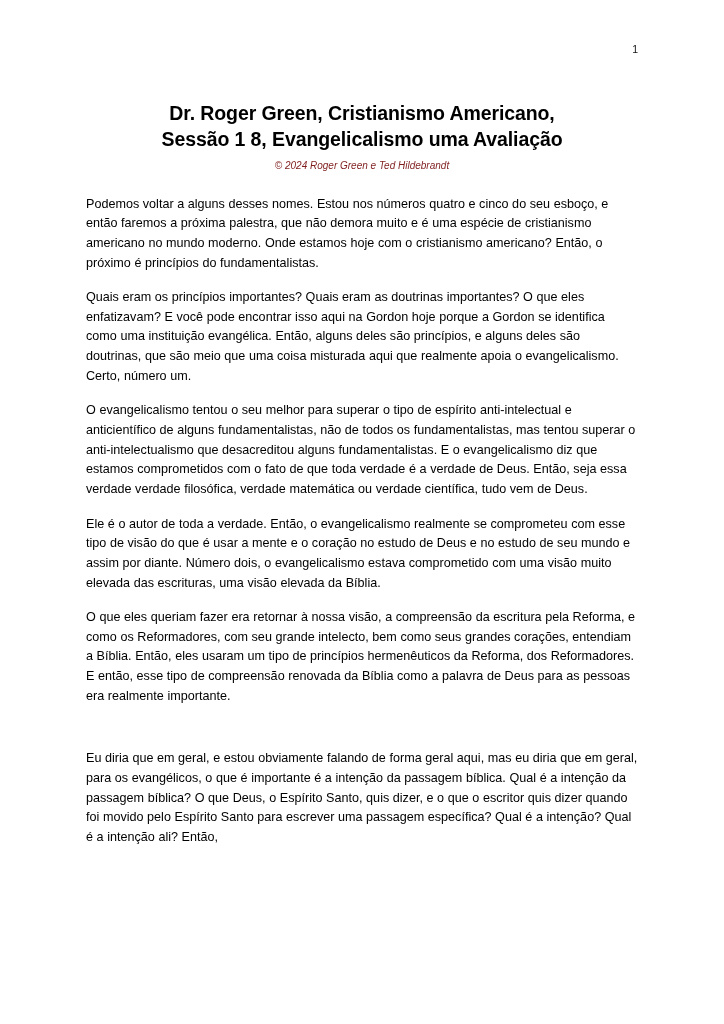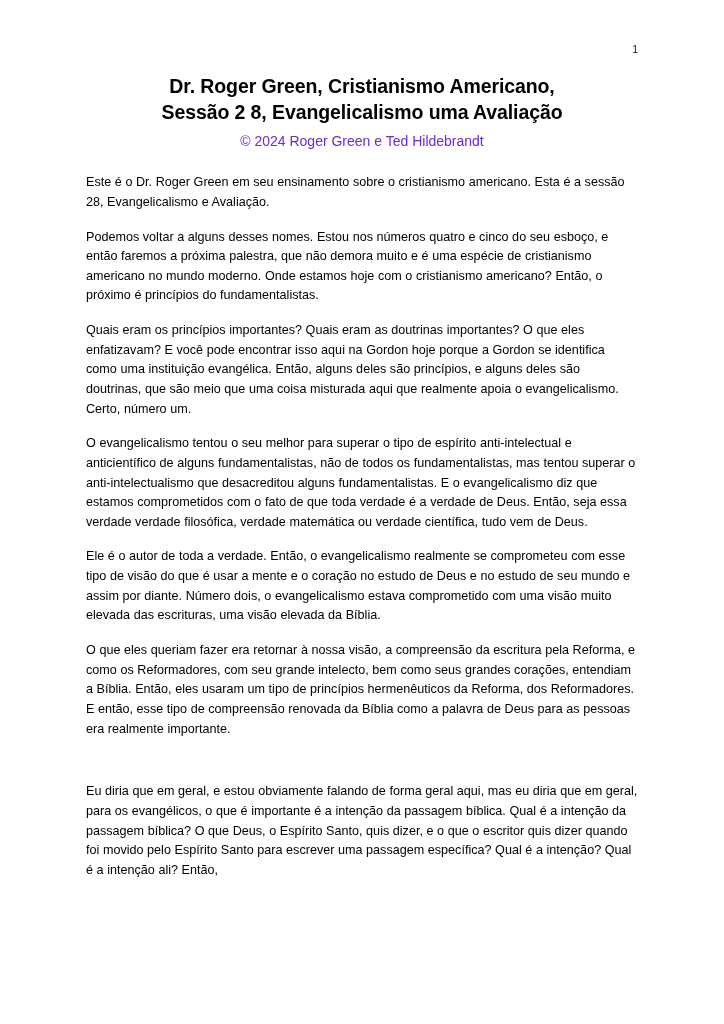--- a/index.html
+++ b/index.html
@@ -25,40 +25,41 @@
     top: 44px;
     right: 86px;
     font-size: 10.5px;
     color: #111111;
     line-height: 1;
   }
   .content {
     position: absolute;
     left: 86px;
     right: 86px;
-    top: 73px;
+    top: 100px;
   }
   .doc-title {
     text-align: center;
     font-size: 19.5px;
     font-weight: bold;
     line-height: 1.35;
     letter-spacing: -0.1px;
     color: #000000;
     margin: 0;
   }
   .doc-title .line2 {
     display: block;
   }
   .copyright {
     text-align: center;
-    font-size: 14px;
+    font-size: 10px;
     line-height: 1.4;
     margin-top: 6px;
-    color: #6d28d9;
+    color: #7f1d1d;
+    font-style: italic;
   }
   .body-text {
     margin-top: 22px;
   }
   .para {
     font-size: 12.6px;
     line-height: 1.56;
     text-align: left;
     margin: 0 0 15px 0;
     color: #000000;
@@ -73,27 +74,26 @@
 <body>
 
 <div class="page">
 
   <div class="page-number">1</div>
 
   <div class="content">
 
     <h1 class="doc-title">
       <span>Dr. Roger Green, Cristianismo Americano,</span>
-      <span class="line2">Sessão 2 8, Evangelicalismo uma Avaliação</span>
+      <span class="line2">Sessão 1 8, Evangelicalismo uma Avaliação</span>
     </h1>
 
     <div class="copyright">© 2024 Roger Green e Ted Hildebrandt</div>
 
     <div class="body-text">
-      <p class="para">Este é o Dr. Roger Green em seu ensinamento sobre o cristianismo americano. Esta é a sessão 28, Evangelicalismo e Avaliação.</p>
       <p class="para">Podemos voltar a alguns desses nomes. Estou nos números quatro e cinco do seu esboço, e então faremos a próxima palestra, que não demora muito e é uma espécie de cristianismo americano no mundo moderno. Onde estamos hoje com o cristianismo americano? Então, o próximo é princípios do fundamentalistas.</p>
       <p class="para">Quais eram os princípios importantes? Quais eram as doutrinas importantes? O que eles enfatizavam? E você pode encontrar isso aqui na Gordon hoje porque a Gordon se identifica como uma instituição evangélica. Então, alguns deles são princípios, e alguns deles são doutrinas, que são meio que uma coisa misturada aqui que realmente apoia o evangelicalismo. Certo, número um.</p>
       <p class="para">O evangelicalismo tentou o seu melhor para superar o tipo de espírito anti-intelectual e anticientífico de alguns fundamentalistas, não de todos os fundamentalistas, mas tentou superar o anti-intelectualismo que desacreditou alguns fundamentalistas. E o evangelicalismo diz que estamos comprometidos com o fato de que toda verdade é a verdade de Deus. Então, seja essa verdade verdade filosófica, verdade matemática ou verdade científica, tudo vem de Deus.</p>
       <p class="para">Ele é o autor de toda a verdade. Então, o evangelicalismo realmente se comprometeu com esse tipo de visão do que é usar a mente e o coração no estudo de Deus e no estudo de seu mundo e assim por diante. Número dois, o evangelicalismo estava comprometido com uma visão muito elevada das escrituras, uma visão elevada da Bíblia.</p>
       <p class="para">O que eles queriam fazer era retornar à nossa visão, a compreensão da escritura pela Reforma, e como os Reformadores, com seu grande intelecto, bem como seus grandes corações, entendiam a Bíblia. Então, eles usaram um tipo de princípios hermenêuticos da Reforma, dos Reformadores. E então, esse tipo de compreensão renovada da Bíblia como a palavra de Deus para as pessoas era realmente importante.</p>
       <p class="para">Eu diria que em geral, e estou obviamente falando de forma geral aqui, mas eu diria que em geral, para os evangélicos, o que é importante é a intenção da passagem bíblica. Qual é a intenção da passagem bíblica? O que Deus, o Espírito Santo, quis dizer, e o que o escritor quis dizer quando foi movido pelo Espírito Santo para escrever uma passagem específica? Qual é a intenção? Qual é a intenção ali? Então,</p>
     </div>
 
   </div>
 </div>

